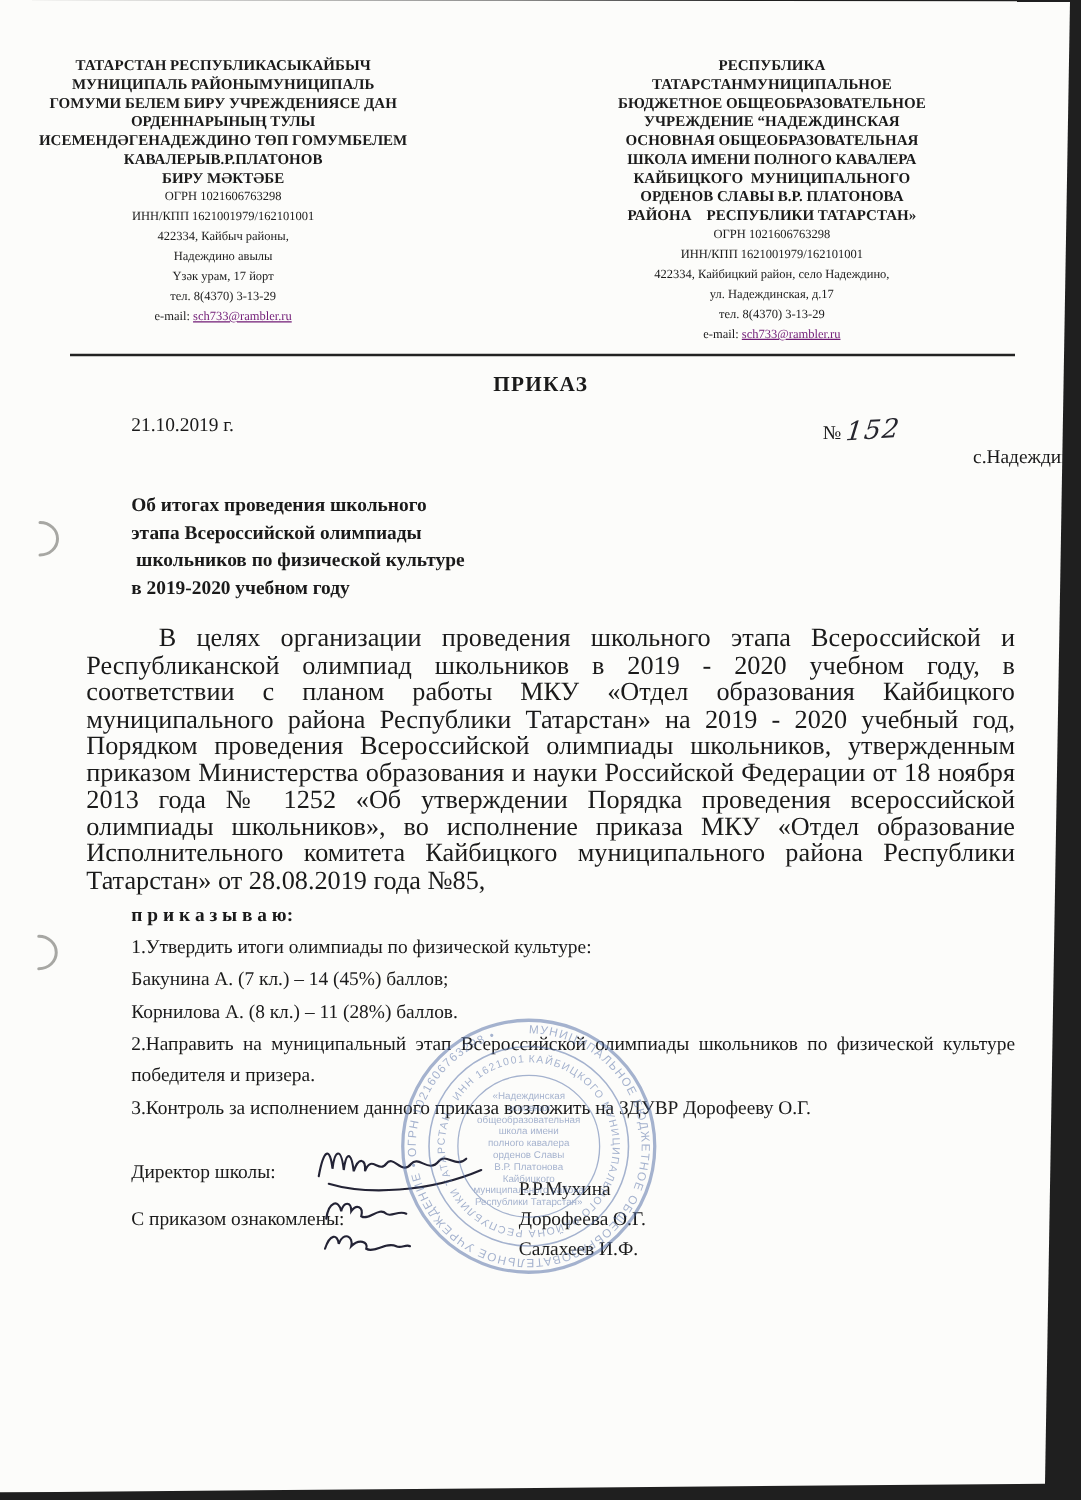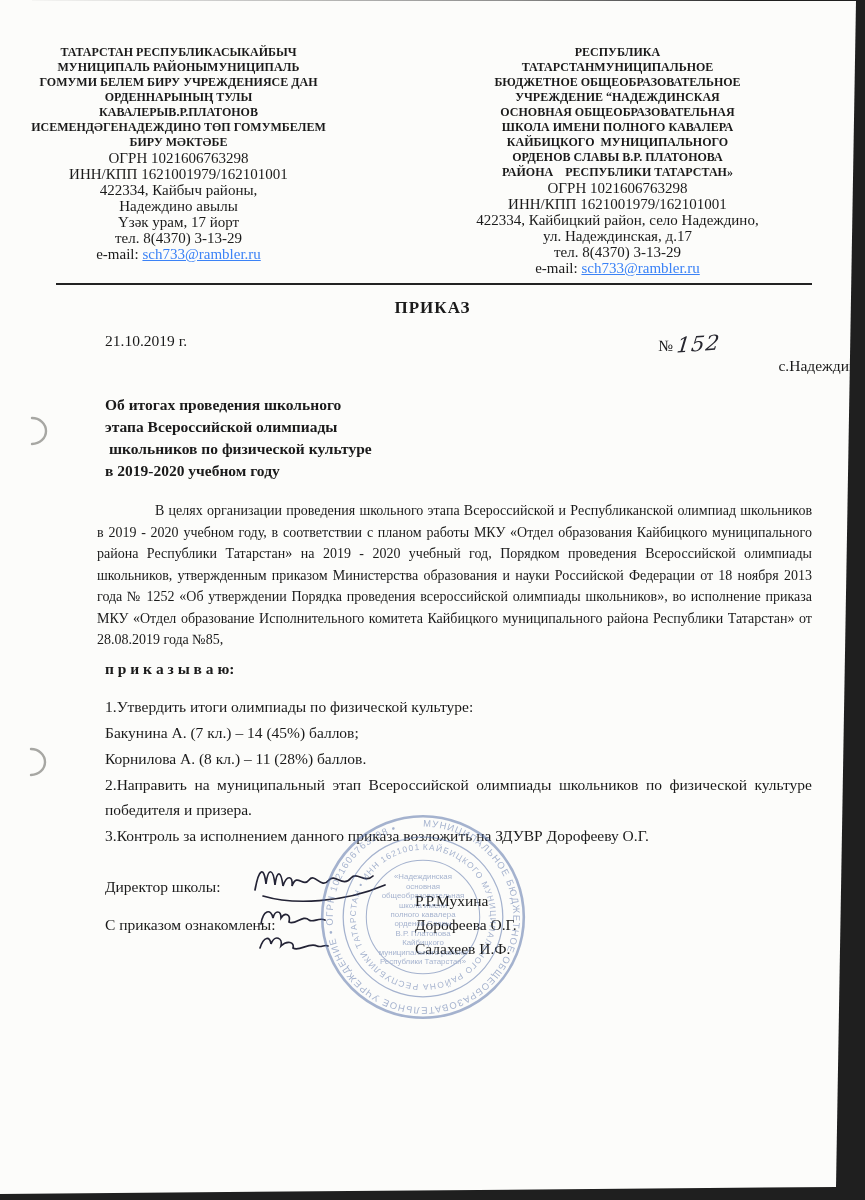--- a/index.html
+++ b/index.html
@@ -12,37 +12,37 @@
   }
   .page{
     position:absolute;inset:0;background:#fcfcfa;
     clip-path:polygon(0px 0px,856px 1px,836px 1187px,0px 1194px);
   }
   
   .letterhead{display:flex;justify-content:space-between;padding:45px 95px 0 26px;}
   .lh-col{width:305px;text-align:center;}
   .hline{white-space:pre-wrap;}
   .lh-bold .hline{font-weight:bold;font-size:12px;line-height:15px;}
-  .lh-info .hline{font-size:15px;line-height:16px;}
-  .email a{color:#3b82f6;text-decoration:underline;}
+  .lh-info .hline{font-size:10px;line-height:16px;}
+  .email a{color:#701a75;text-decoration:underline;}
   .rule{margin:7px 53px 0 56px;border-top:2px solid #222;}
   
   .title{text-align:center;font-weight:bold;font-size:17px;letter-spacing:1px;margin-top:13px;}
   .meta{display:flex;justify-content:space-between;padding:14px 145px 0 105px;font-size:15.5px;}
   .num{font-size:15.5px;}
   .hand{display:inline-block;font-style:italic;font-size:21px;
         font-family:"DejaVu Serif",serif;transform:skewX(-10deg) rotate(-4deg);
         color:#26262e;letter-spacing:1px;}
   .place{text-align:right;font-size:15.5px;margin-top:1px;}
   .subject{margin:19px 55px 0 105px;font-weight:bold;font-size:15.5px;line-height:22px;}
   .subject .hline{font-weight:bold;}
-  .body-par{margin:18px 53px 0 97px;text-align:justify;text-indent:58px;
-            font-size:14px;line-height:21.5px;}
+  .body-par{margin:18px 53px 0 69px;text-align:justify;text-indent:58px;
+            font-size:21px;line-height:21.5px;}
   .decree{margin:9px 0 0 105px;font-weight:bold;font-size:15.5px;}
-  .items{margin:16px 53px 0 105px;font-size:15.5px;}
+  .items{margin:3px 53px 0 105px;font-size:15.5px;}
   .items p{margin:0 0 1px 0;line-height:25px;text-align:justify;}
   
   .sig-block{position:relative;margin:24px 53px 0 105px;height:130px;font-size:15.5px;}
   .sig-label{position:absolute;left:0;}
   .sig-name{position:absolute;left:310px;}
   .sig-svg{position:absolute;}
   .ink{stroke:#232335;stroke-width:1.7;fill:none;stroke-linecap:round;}
   
   .stamp{position:absolute;left:318px;top:812px;width:210px;height:210px;
          opacity:.5;filter:blur(.3px);pointer-events:none;}
@@ -66,22 +66,22 @@
       <path d="M5 2 A 14 13 0 0 1 5 28"></path>
     </svg>
 
   <div class="letterhead">
     <div class="lh-col">
       <div class="lh-bold">
         <div class="hline">ТАТАРСТАН РЕСПУБЛИКАСЫКАЙБЫЧ</div>
         <div class="hline">МУНИЦИПАЛЬ РАЙОНЫМУНИЦИПАЛЬ</div>
         <div class="hline">ГОМУМИ БЕЛЕМ БИРУ УЧРЕЖДЕНИЯСЕ ДАН</div>
         <div class="hline">ОРДЕННАРЫНЫҢ ТУЛЫ</div>
+        <div class="hline">ИСЕМЕНДӘГЕНАДЕЖДИНО ТӨП ГОМУМБЕЛЕМ</div>
         <div class="hline">КАВАЛЕРЫВ.Р.ПЛАТОНОВ</div>
-        <div class="hline">ИСЕМЕНДӘГЕНАДЕЖДИНО ТӨП ГОМУМБЕЛЕМ</div>
         <div class="hline">БИРУ МӘКТӘБЕ</div>
       </div>
       <div class="lh-info">
         <div class="hline">ОГРН 1021606763298</div>
         <div class="hline">ИНН/КПП 1621001979/162101001</div>
         <div class="hline">422334, Кайбыч районы,</div>
         <div class="hline">Надеждино авылы</div>
         <div class="hline">Үзәк урам, 17 йорт</div>
         <div class="hline">тел. 8(4370) 3-13-29</div>
         <div class="hline email"><span>e-mail: </span><a href="#">sch733@rambler.ru</a></div>

